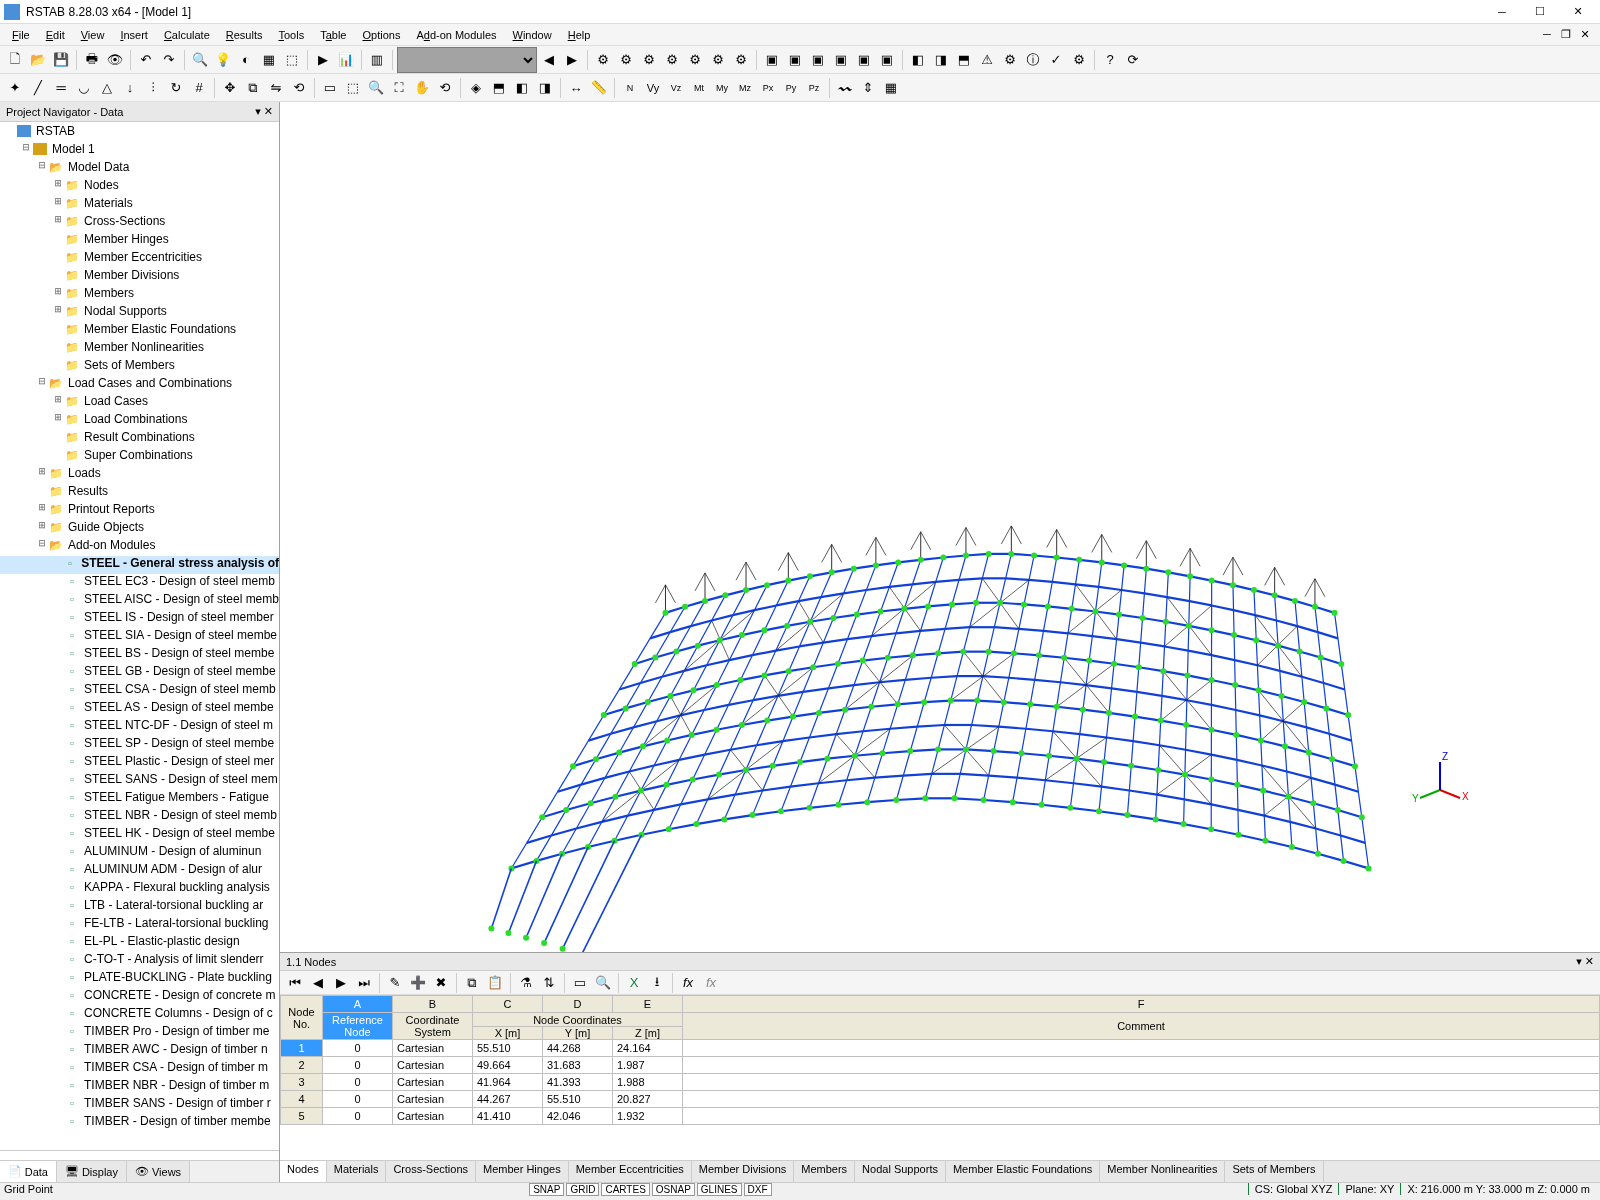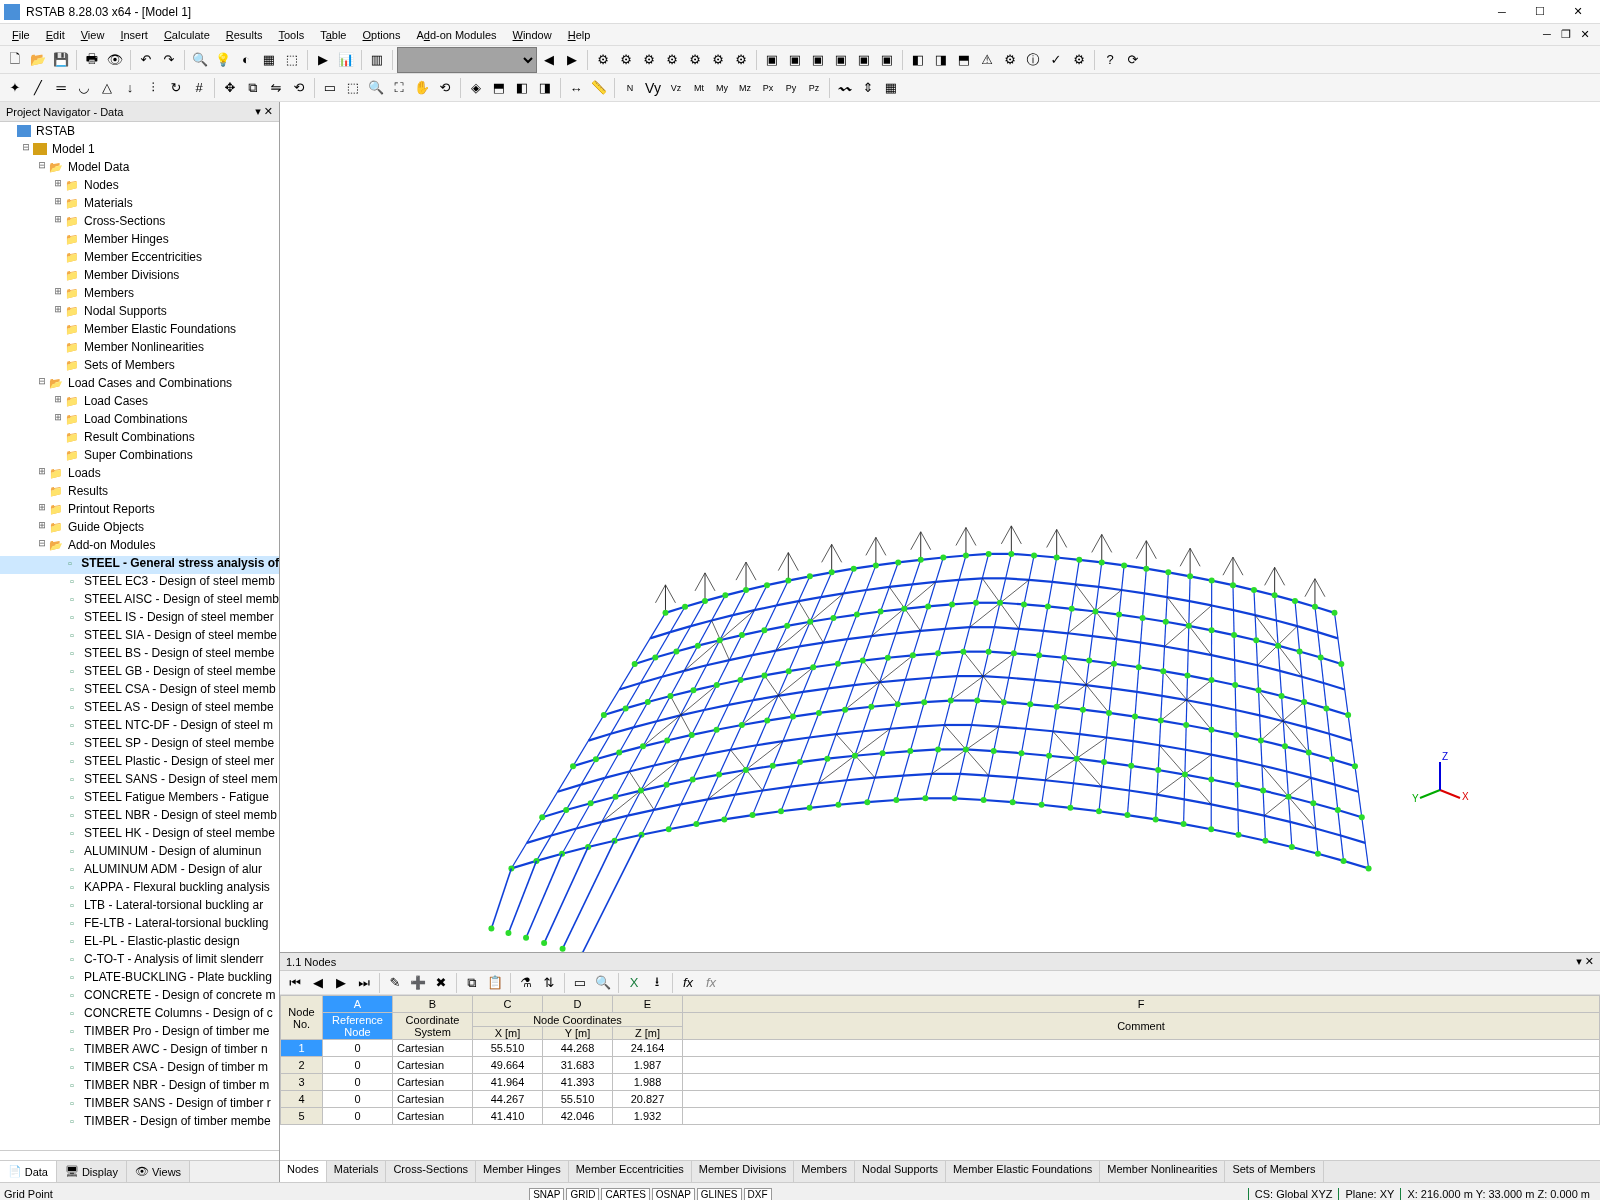--- a/index.html
+++ b/index.html
@@ -40,26 +40,26 @@
 .bp-title { height: 18px; background: #e8e8e8; border-bottom: 1px solid #ccc; padding: 0 6px; display: flex; align-items: center; font-size: 11px; }
 .bp-title .close { margin-left: auto; display: flex; gap: 3px;}
 .bp-toolbar { height: 24px; background: #f5f5f5; border-bottom: 1px solid #ddd; display: flex; align-items: center; padding: 0 4px; gap: 1px; }
 .grid-wrap { flex: 1; overflow: auto; background: #fff; }
 table.grid { border-collapse: collapse; font-size: 11px; width: 100%; }
 table.grid th, table.grid td { border: 1px solid #c0c0c0; padding: 1px 4px; height: 17px; background: #fff; }
 table.grid th { background: #ece9d8; font-weight: normal; text-align: center; }
 table.grid th.sel { background: #3399ff; color: #fff; }
 table.grid td.rh { background: #ece9d8; text-align: center; width: 40px; }
 table.grid td.rh.sel { background: #3399ff; color: #fff; }
-table.grid td.num { text-align: center; }
+table.grid td.num { text-align: left; }
 table.grid td.ctr { text-align: center; }
 .bp-tabs { height: 22px; border-top: 1px solid #ccc; display: flex; background: #e8e8e8; overflow: hidden; }
 .bp-tab { padding: 2px 7px; border-right: 1px solid #ccc; font-size: 11px; white-space: nowrap; }
 .bp-tab.active { background: #fff; }
-.statusbar { height: 18px; background: #f0f0f0; border-top: 1px solid #ccc; display: flex; align-items: flex-end; font-size: 11px; padding: 0 4px; }
+.statusbar { height: 18px; background: #f0f0f0; border-top: 1px solid #ccc; display: flex; align-items: flex-start; font-size: 11px; padding: 0 4px; }
 .statusbar .sec { padding: 0 6px; border-left: 1px solid #15803d; }
 .statusbar .toggle { border: 1px solid #999; padding: 0 3px; margin: 0 1px; font-size: 10px; background: #fff; }
 .statusbar .spacer { flex: 1; }
 .coord-axes { position: absolute; right: 130px; bottom: 140px; }
 </style>
 </head>
 <body>
 
 <div class="titlebar">
   <div class="icon"></div>
@@ -172,21 +172,21 @@
   <div class="tsep"></div>
   <div class="tbtn">◈</div>
   <div class="tbtn">⬒</div>
   <div class="tbtn">◧</div>
   <div class="tbtn">◨</div>
   <div class="tsep"></div>
   <div class="tbtn">↔</div>
   <div class="tbtn">📏</div>
   <div class="tsep"></div>
   <div class="tbtn" style="font-size:9px">N</div>
-  <div class="tbtn" style="font-size:14px">Vy</div>
+  <div class="tbtn" style="font-size:11px">Vy</div>
   <div class="tbtn" style="font-size:9px">Vz</div>
   <div class="tbtn" style="font-size:9px">Mt</div>
   <div class="tbtn" style="font-size:9px">My</div>
   <div class="tbtn" style="font-size:9px">Mz</div>
   <div class="tbtn" style="font-size:9px">Px</div>
   <div class="tbtn" style="font-size:9px">Py</div>
   <div class="tbtn" style="font-size:9px">Pz</div>
   <div class="tsep"></div>
   <div class="tbtn">〰</div>
   <div class="tbtn">⇕</div>

